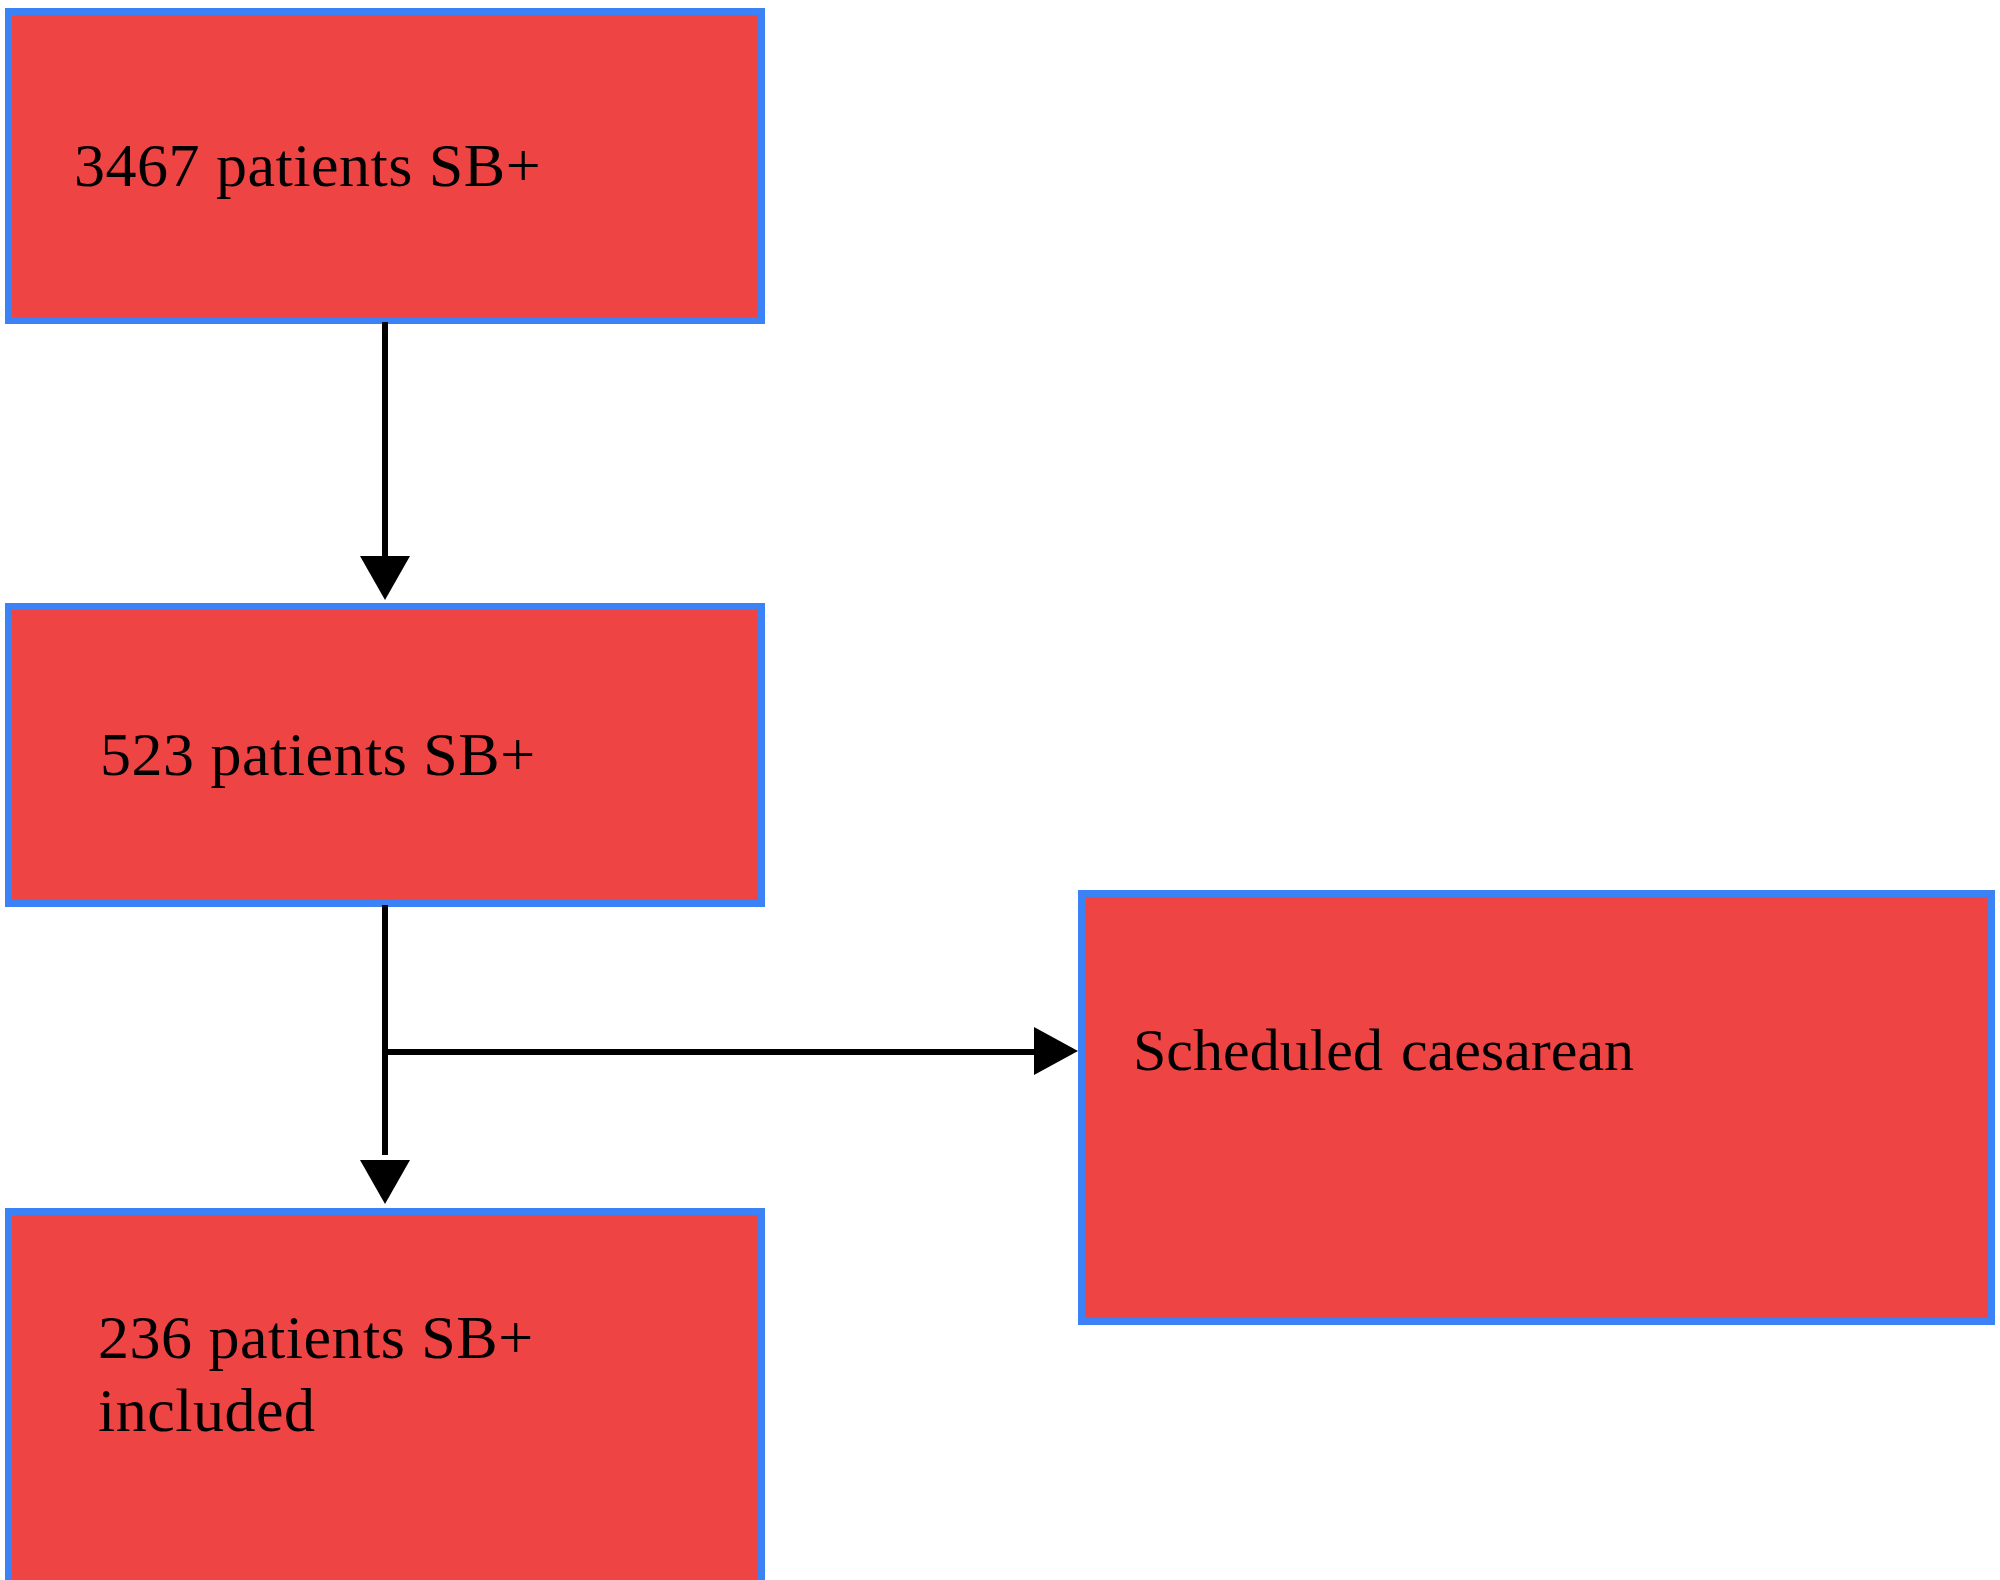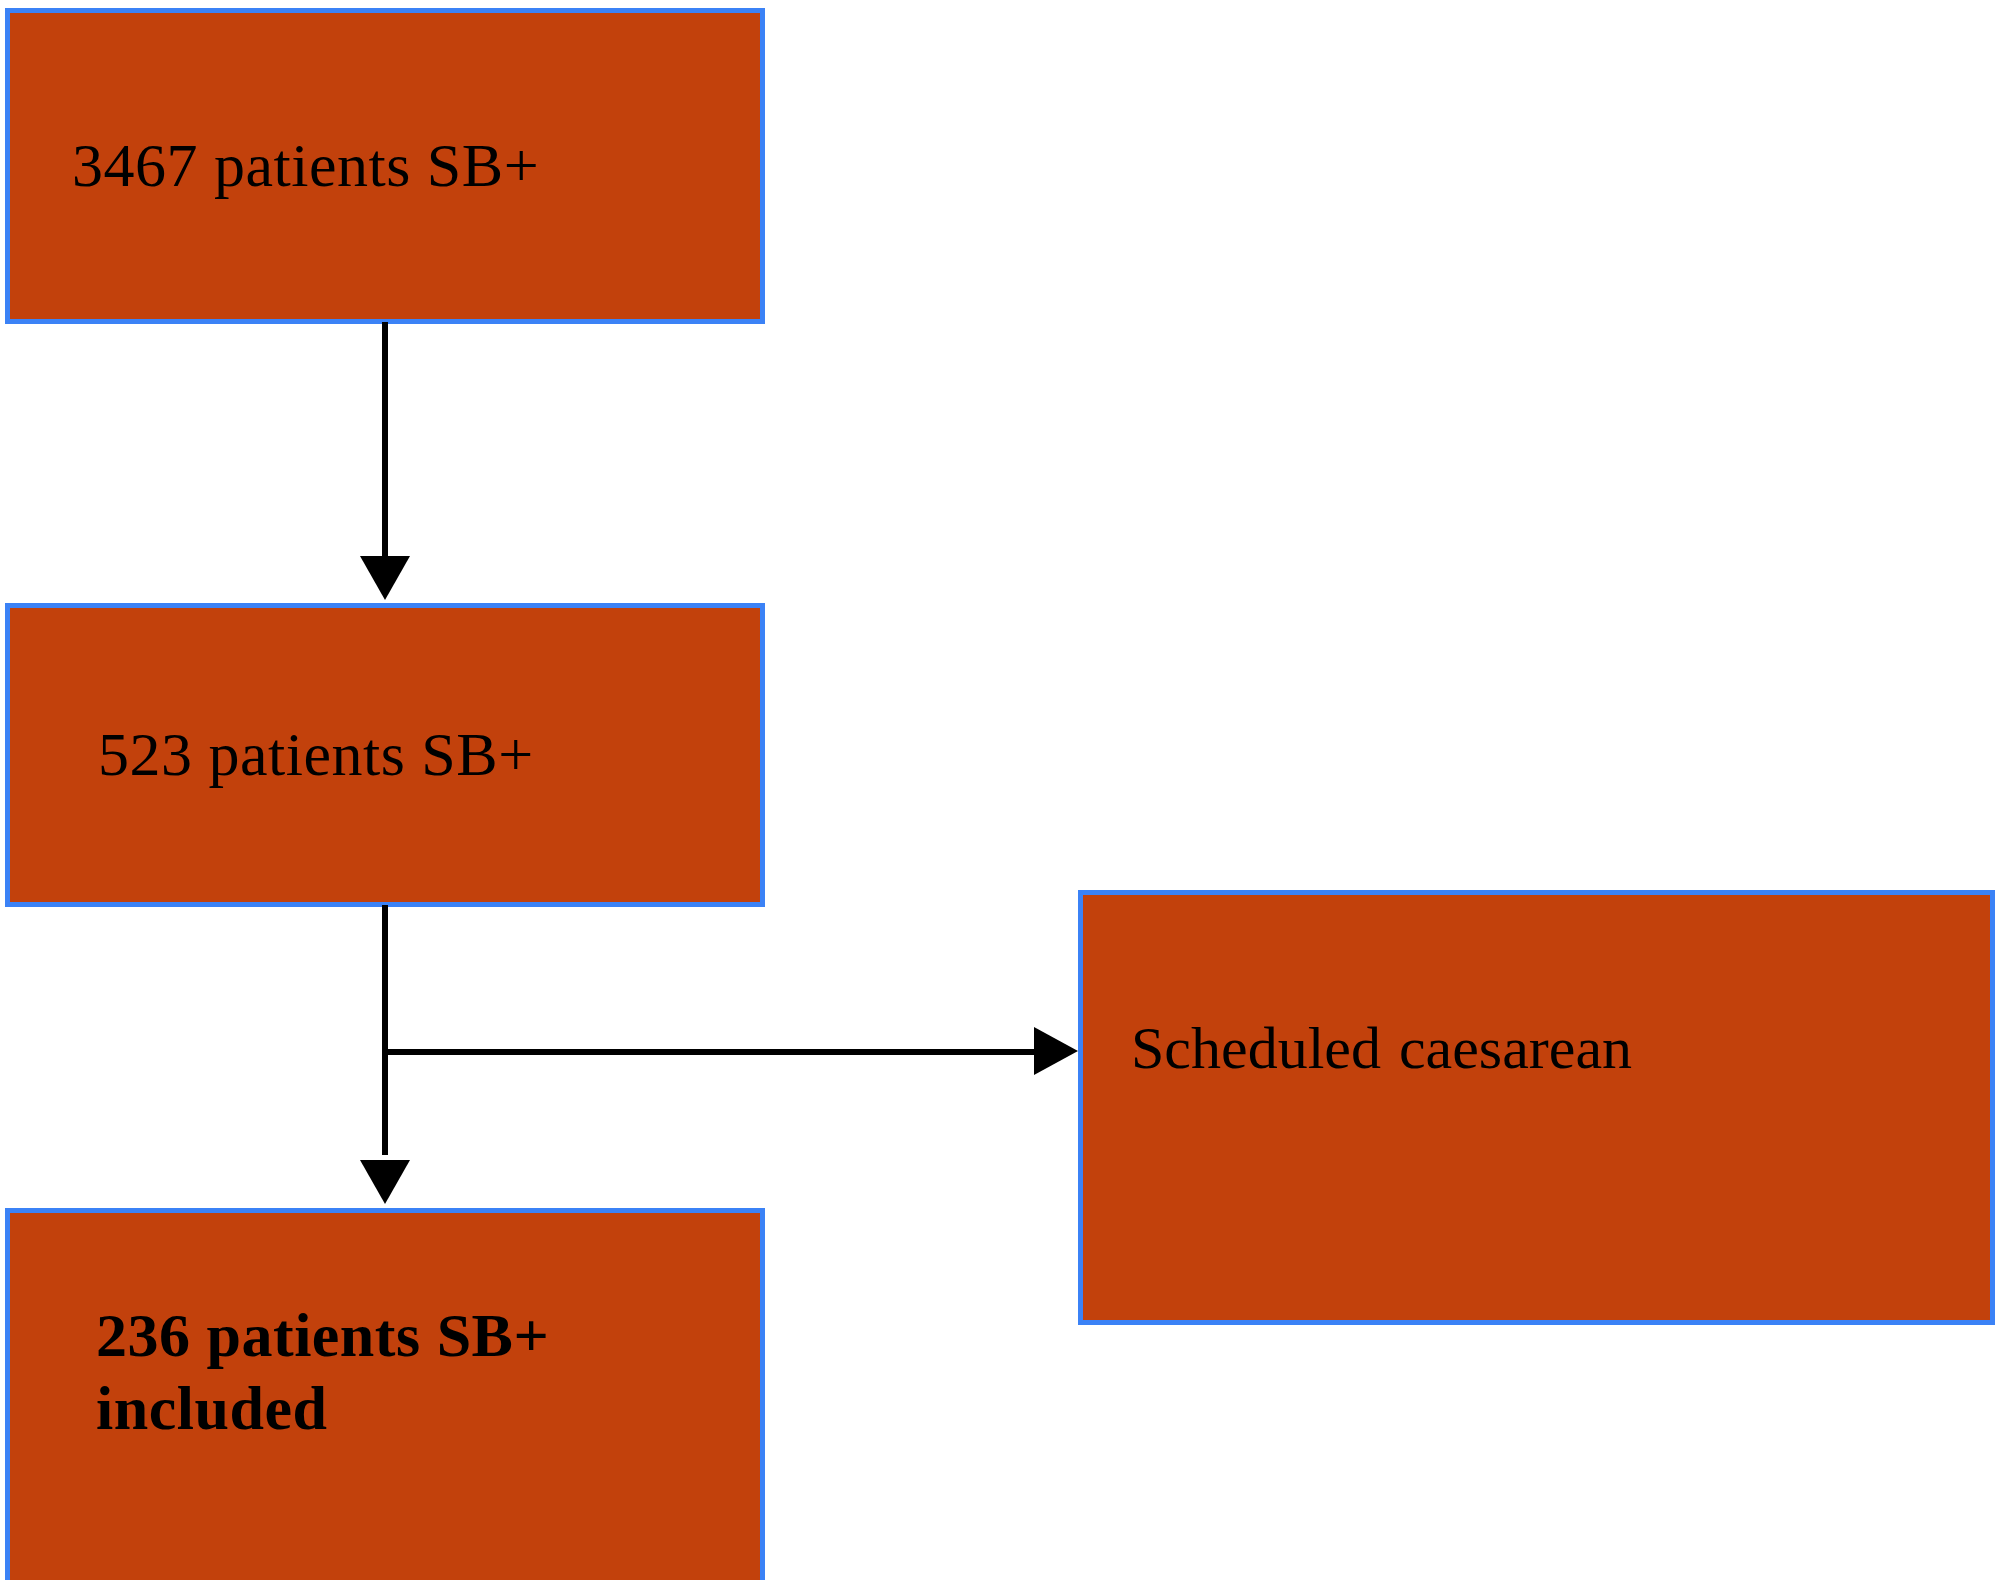--- a/index.html
+++ b/index.html
@@ -15,22 +15,22 @@
     background: #ffffff;
     overflow: hidden;
     font-family: "Liberation Serif", "DejaVu Serif", serif;
     color: #000000;
   }
 
   
   .node {
     position: absolute;
     box-sizing: border-box;
-    border: 5px solid #3b82f6;
-    background: #c2410c;
+    border: 7px solid #3b82f6;
+    background: #ef4444;
     display: flex;
     align-items: center;
   }
   .node .node-text {
     width: 100%;
     font-size: 62px;
     line-height: 1.18;
     letter-spacing: 0.5px;
     white-space: pre-line;
   }
@@ -51,21 +51,20 @@
   #box-eligible .node-text {
     padding-left: 88px;
     text-align: left;
   }
 
   #box-included {
     left: 5px;  top: 1208px;
     width: 760px; height: 372px;
     border-bottom: none;
     align-items: flex-start;
-    font-weight: bold;
   }
   #box-included .node-text {
     padding-top: 86px;
     padding-left: 86px;
     text-align: left;
   }
 
   #box-excluded {
     left: 1078px; top: 890px;
     width: 917px; height: 435px;

